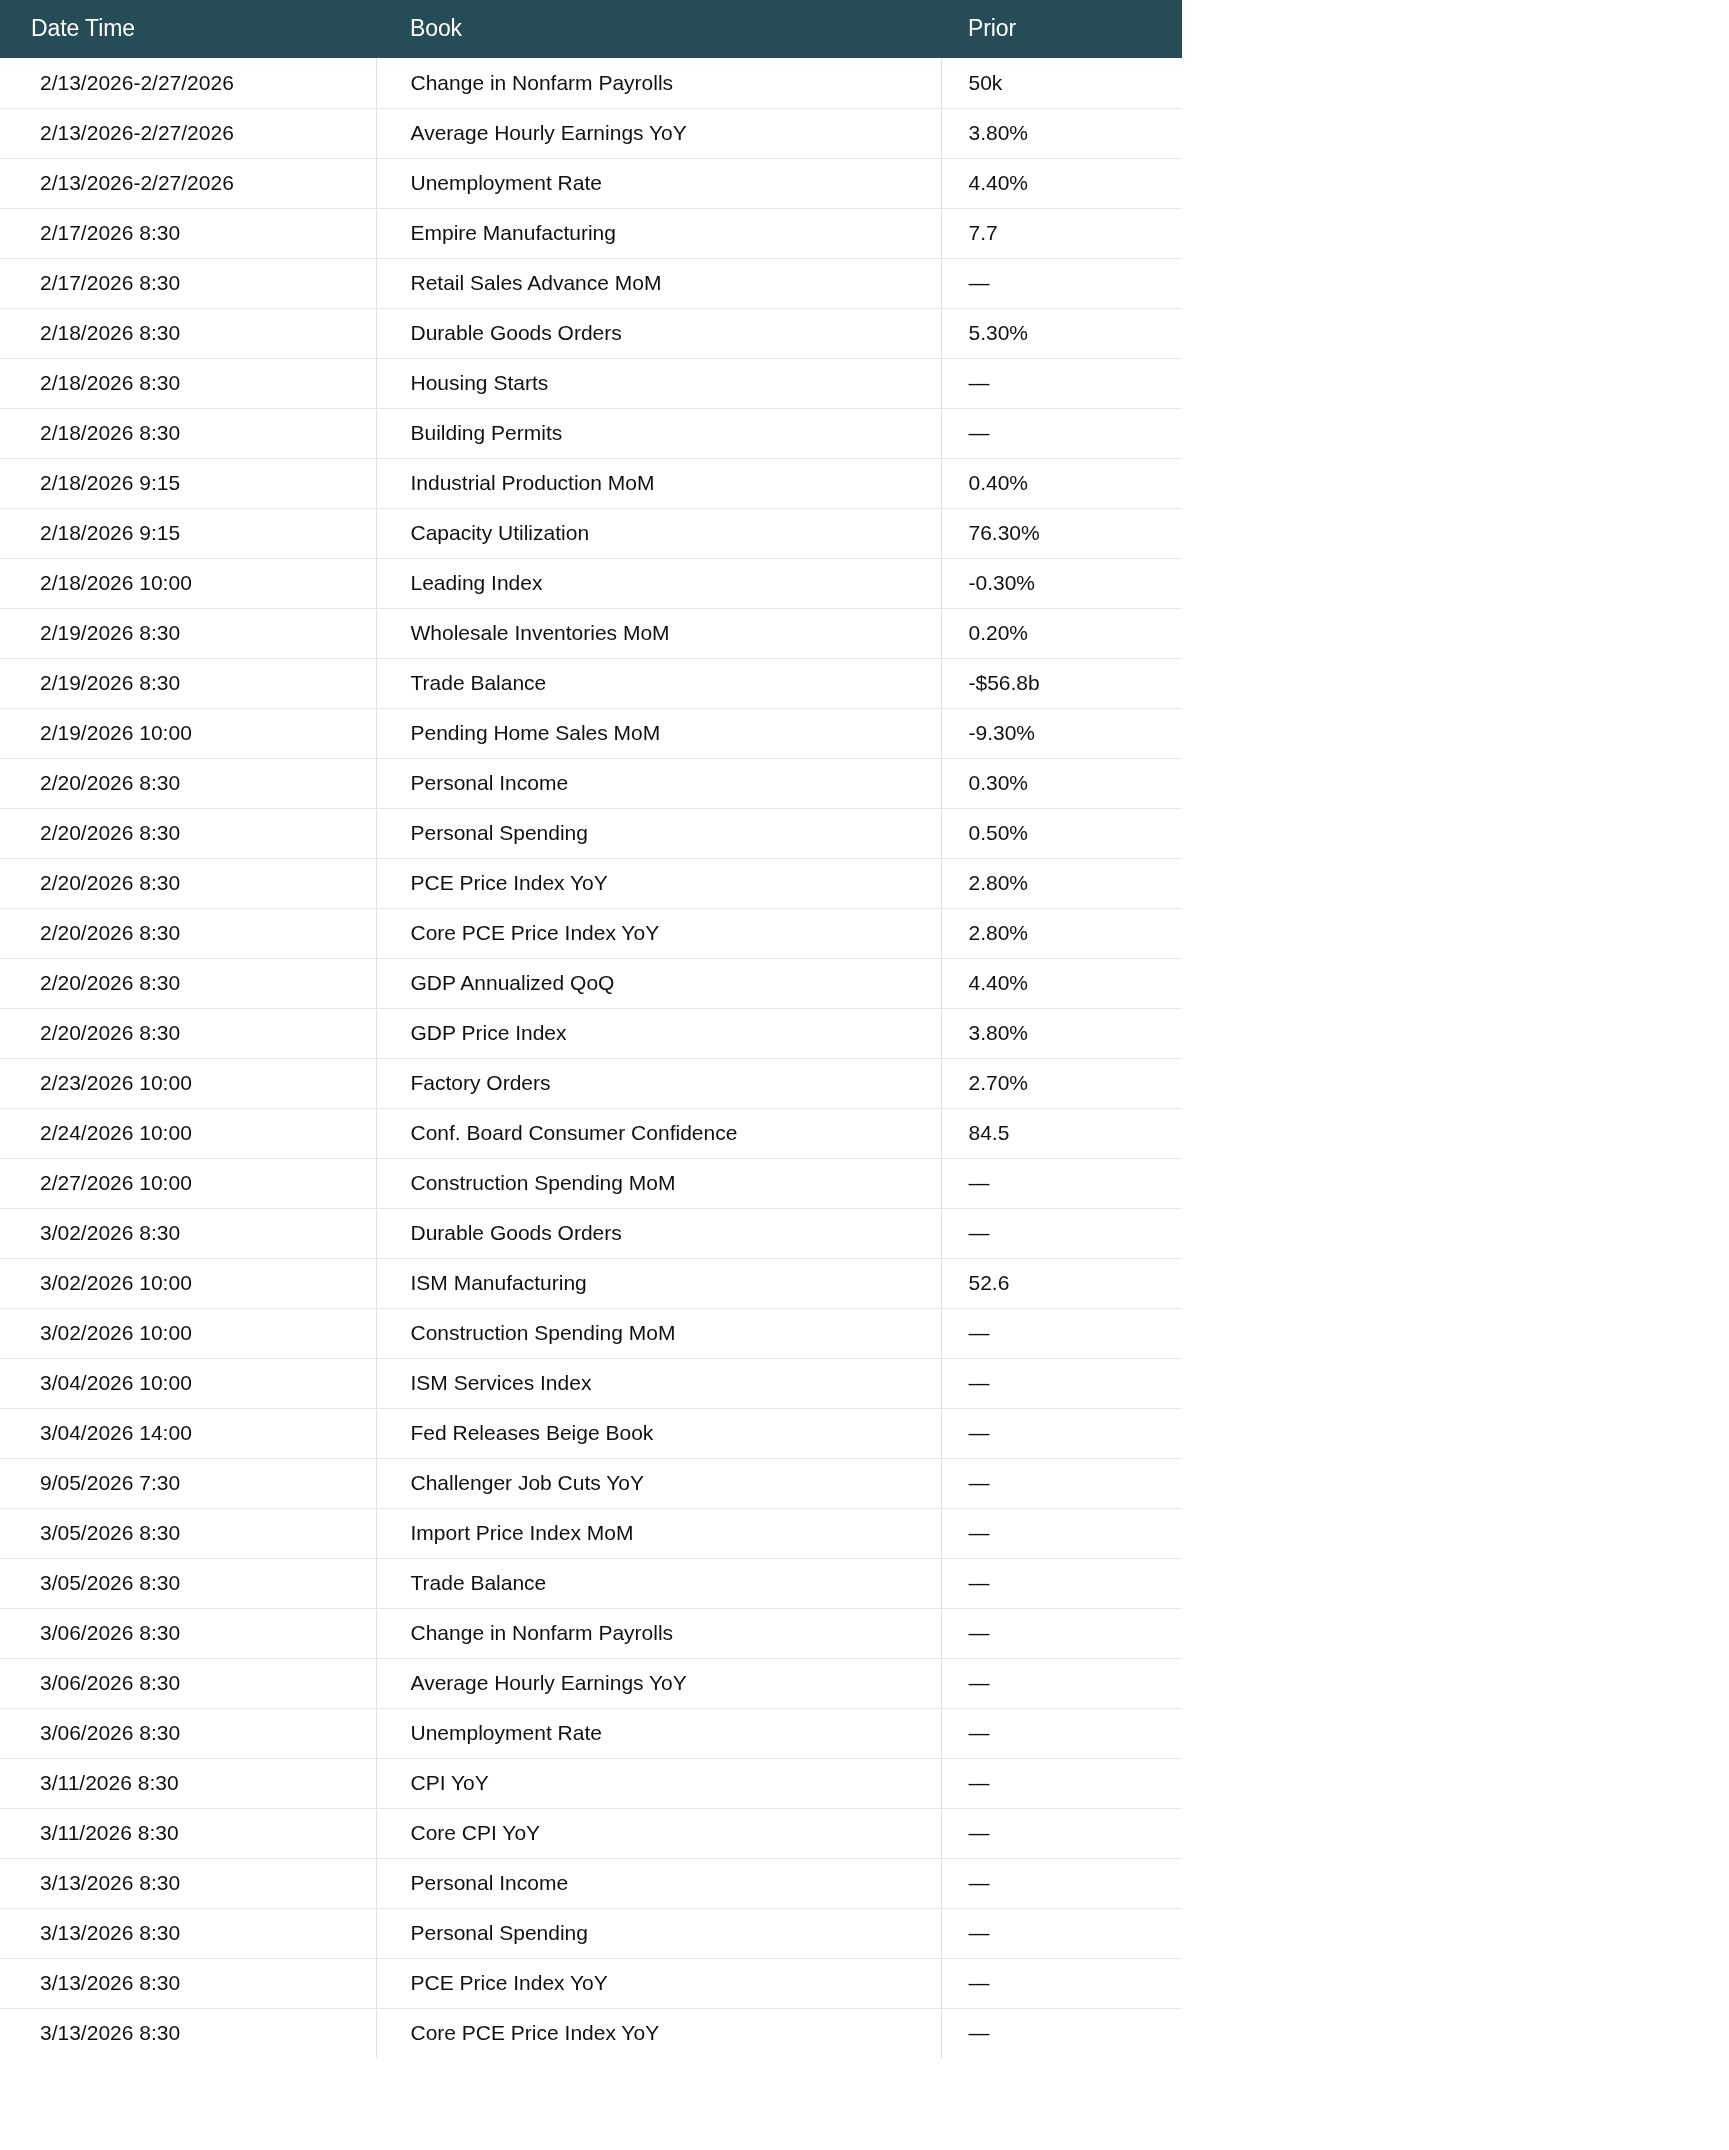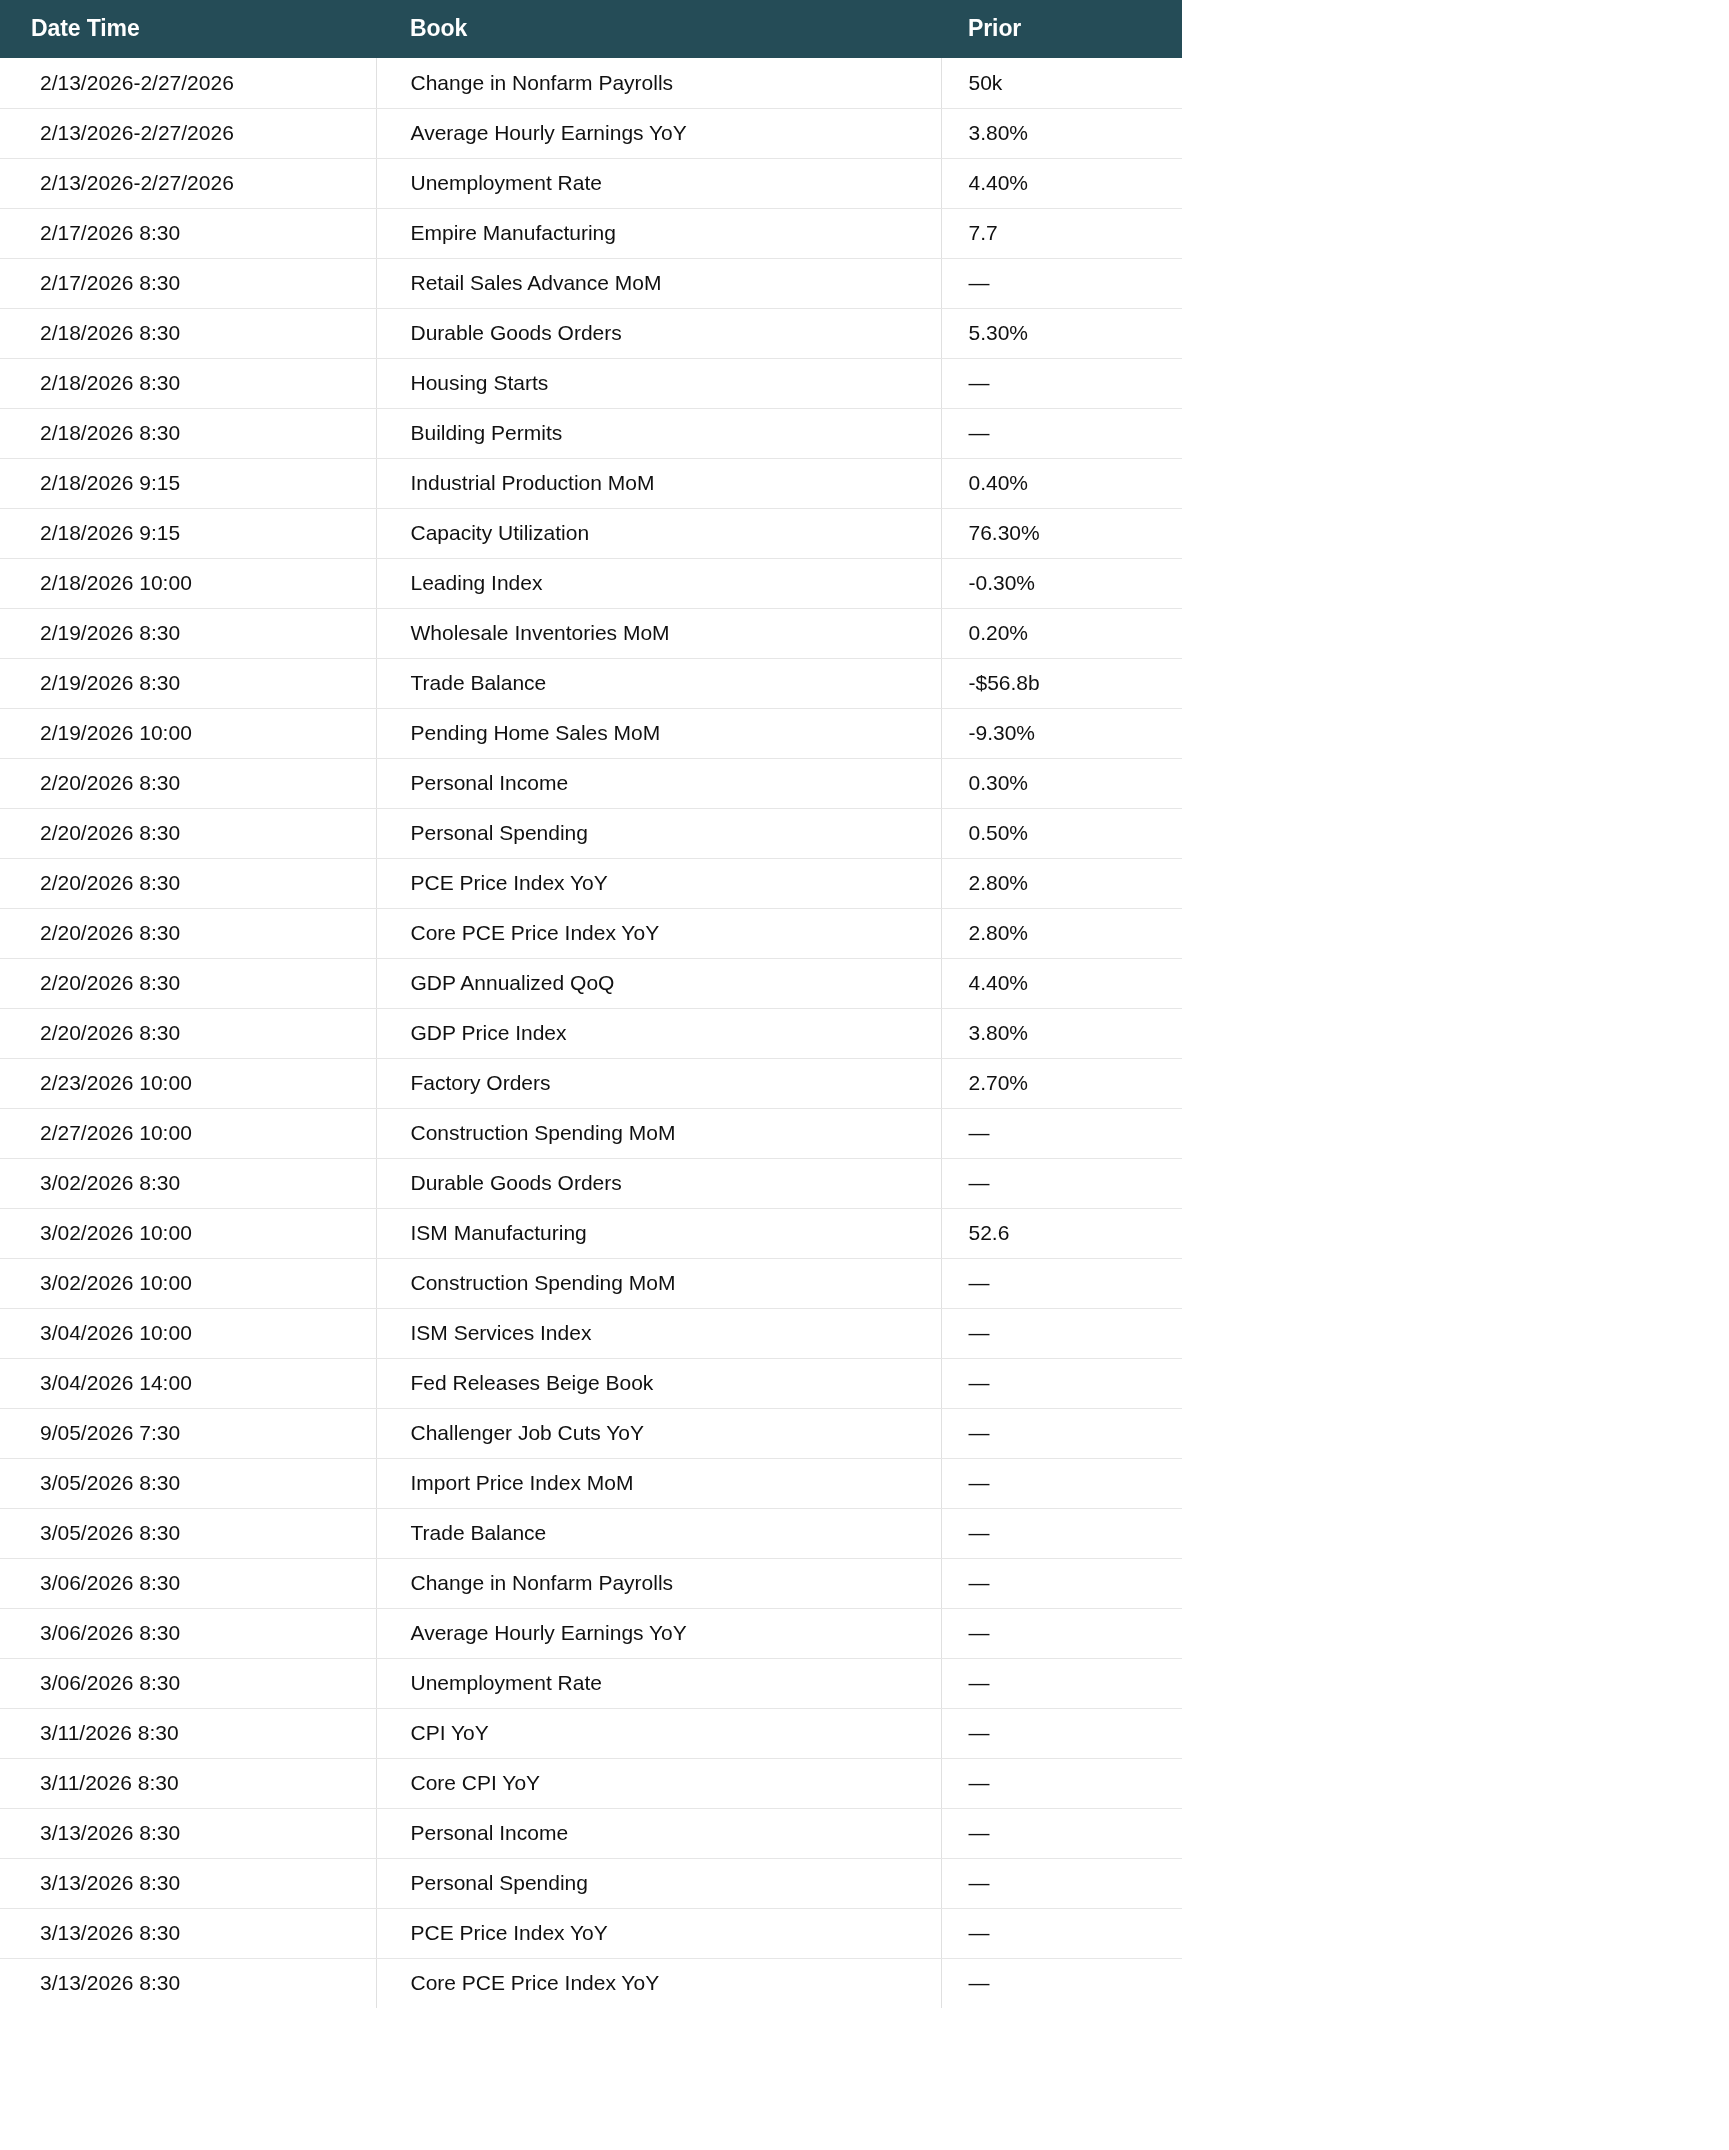--- a/index.html
+++ b/index.html
@@ -24,21 +24,21 @@
 
   
   col.col-datetime { width: 376px; }
   col.col-event    { width: 565px; }
   col.col-prior    { width: 241px; }
 
   thead th {
     background: #254C57;
     color: #ffffff;
     font-size: 23px;
-    font-weight: bold;
+    font-weight: normal;
     text-align: left;
     height: 58px;
     padding: 0 0 0 31px;
     box-sizing: border-box;
     vertical-align: middle;
     letter-spacing: -0.1px;
     line-height: 1.1;
     border: none;
   }
   thead th.th-event { padding-left: 34px; }
@@ -190,20 +190,25 @@
         <td class="cell-datetime">2/20/2026 8:30</td>
         <td class="cell-event">GDP Price Index</td>
         <td class="cell-prior">3.80%</td>
       </tr>
       <tr>
         <td class="cell-datetime">2/23/2026 10:00</td>
         <td class="cell-event">Factory Orders</td>
         <td class="cell-prior">2.70%</td>
       </tr>
       <tr>
+        <td class="cell-datetime">2/24/2026 10:00</td>
+        <td class="cell-event">Conf. Board Consumer Confidence</td>
+        <td class="cell-prior">84.5</td>
+      </tr>
+      <tr>
         <td class="cell-datetime">2/27/2026 10:00</td>
         <td class="cell-event">Construction Spending MoM</td>
         <td class="cell-prior">—</td>
       </tr>
       <tr>
         <td class="cell-datetime">3/02/2026 8:30</td>
         <td class="cell-event">Durable Goods Orders</td>
         <td class="cell-prior">—</td>
       </tr>
       <tr>

